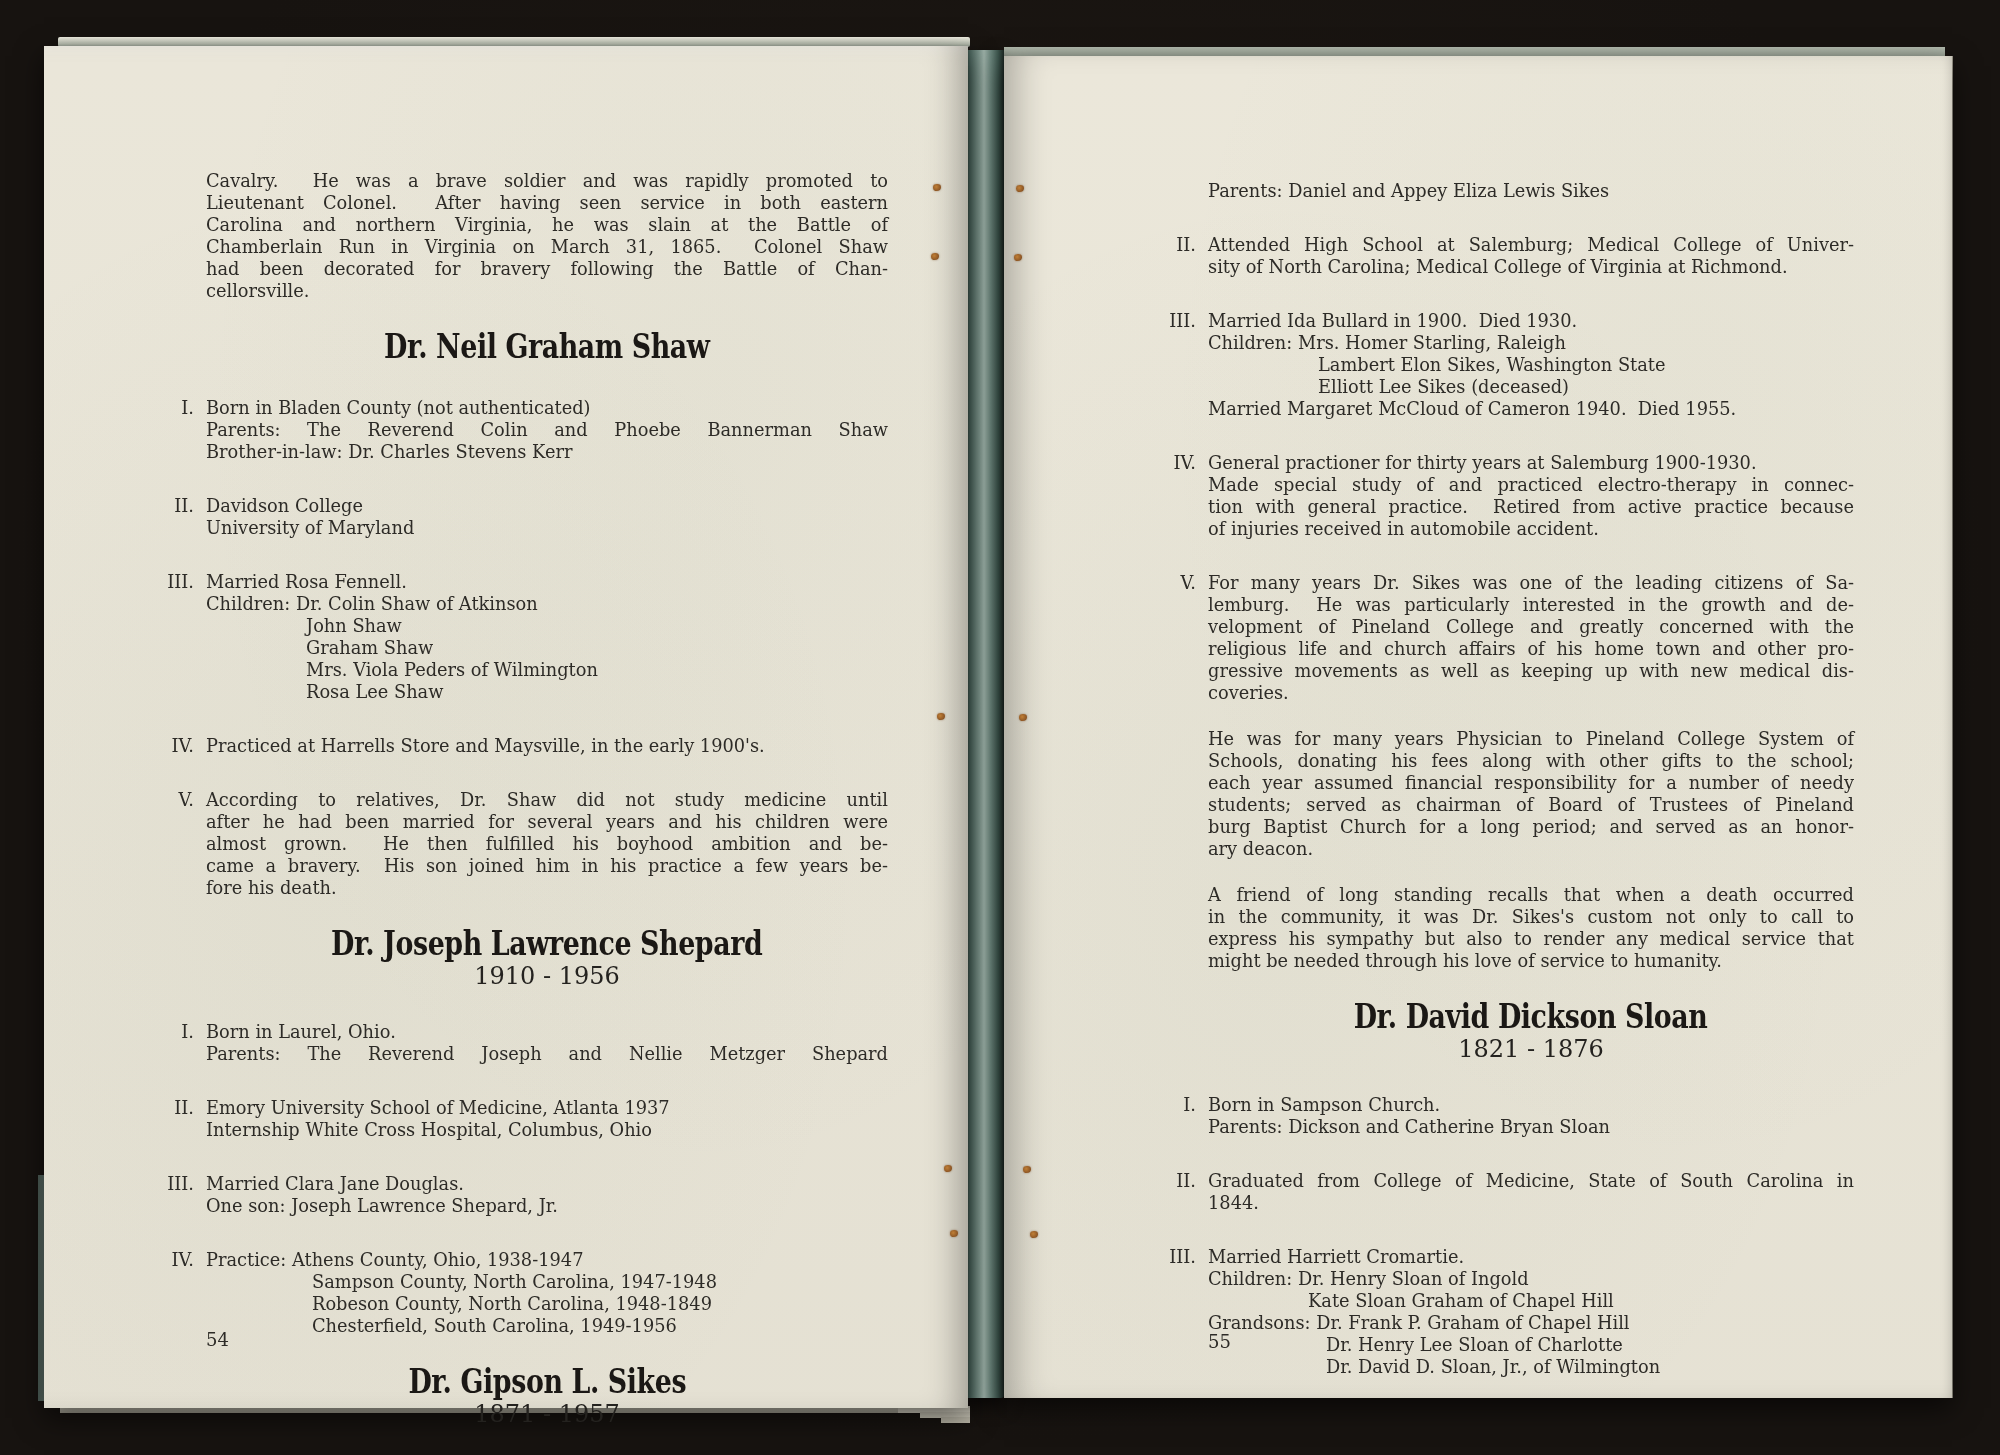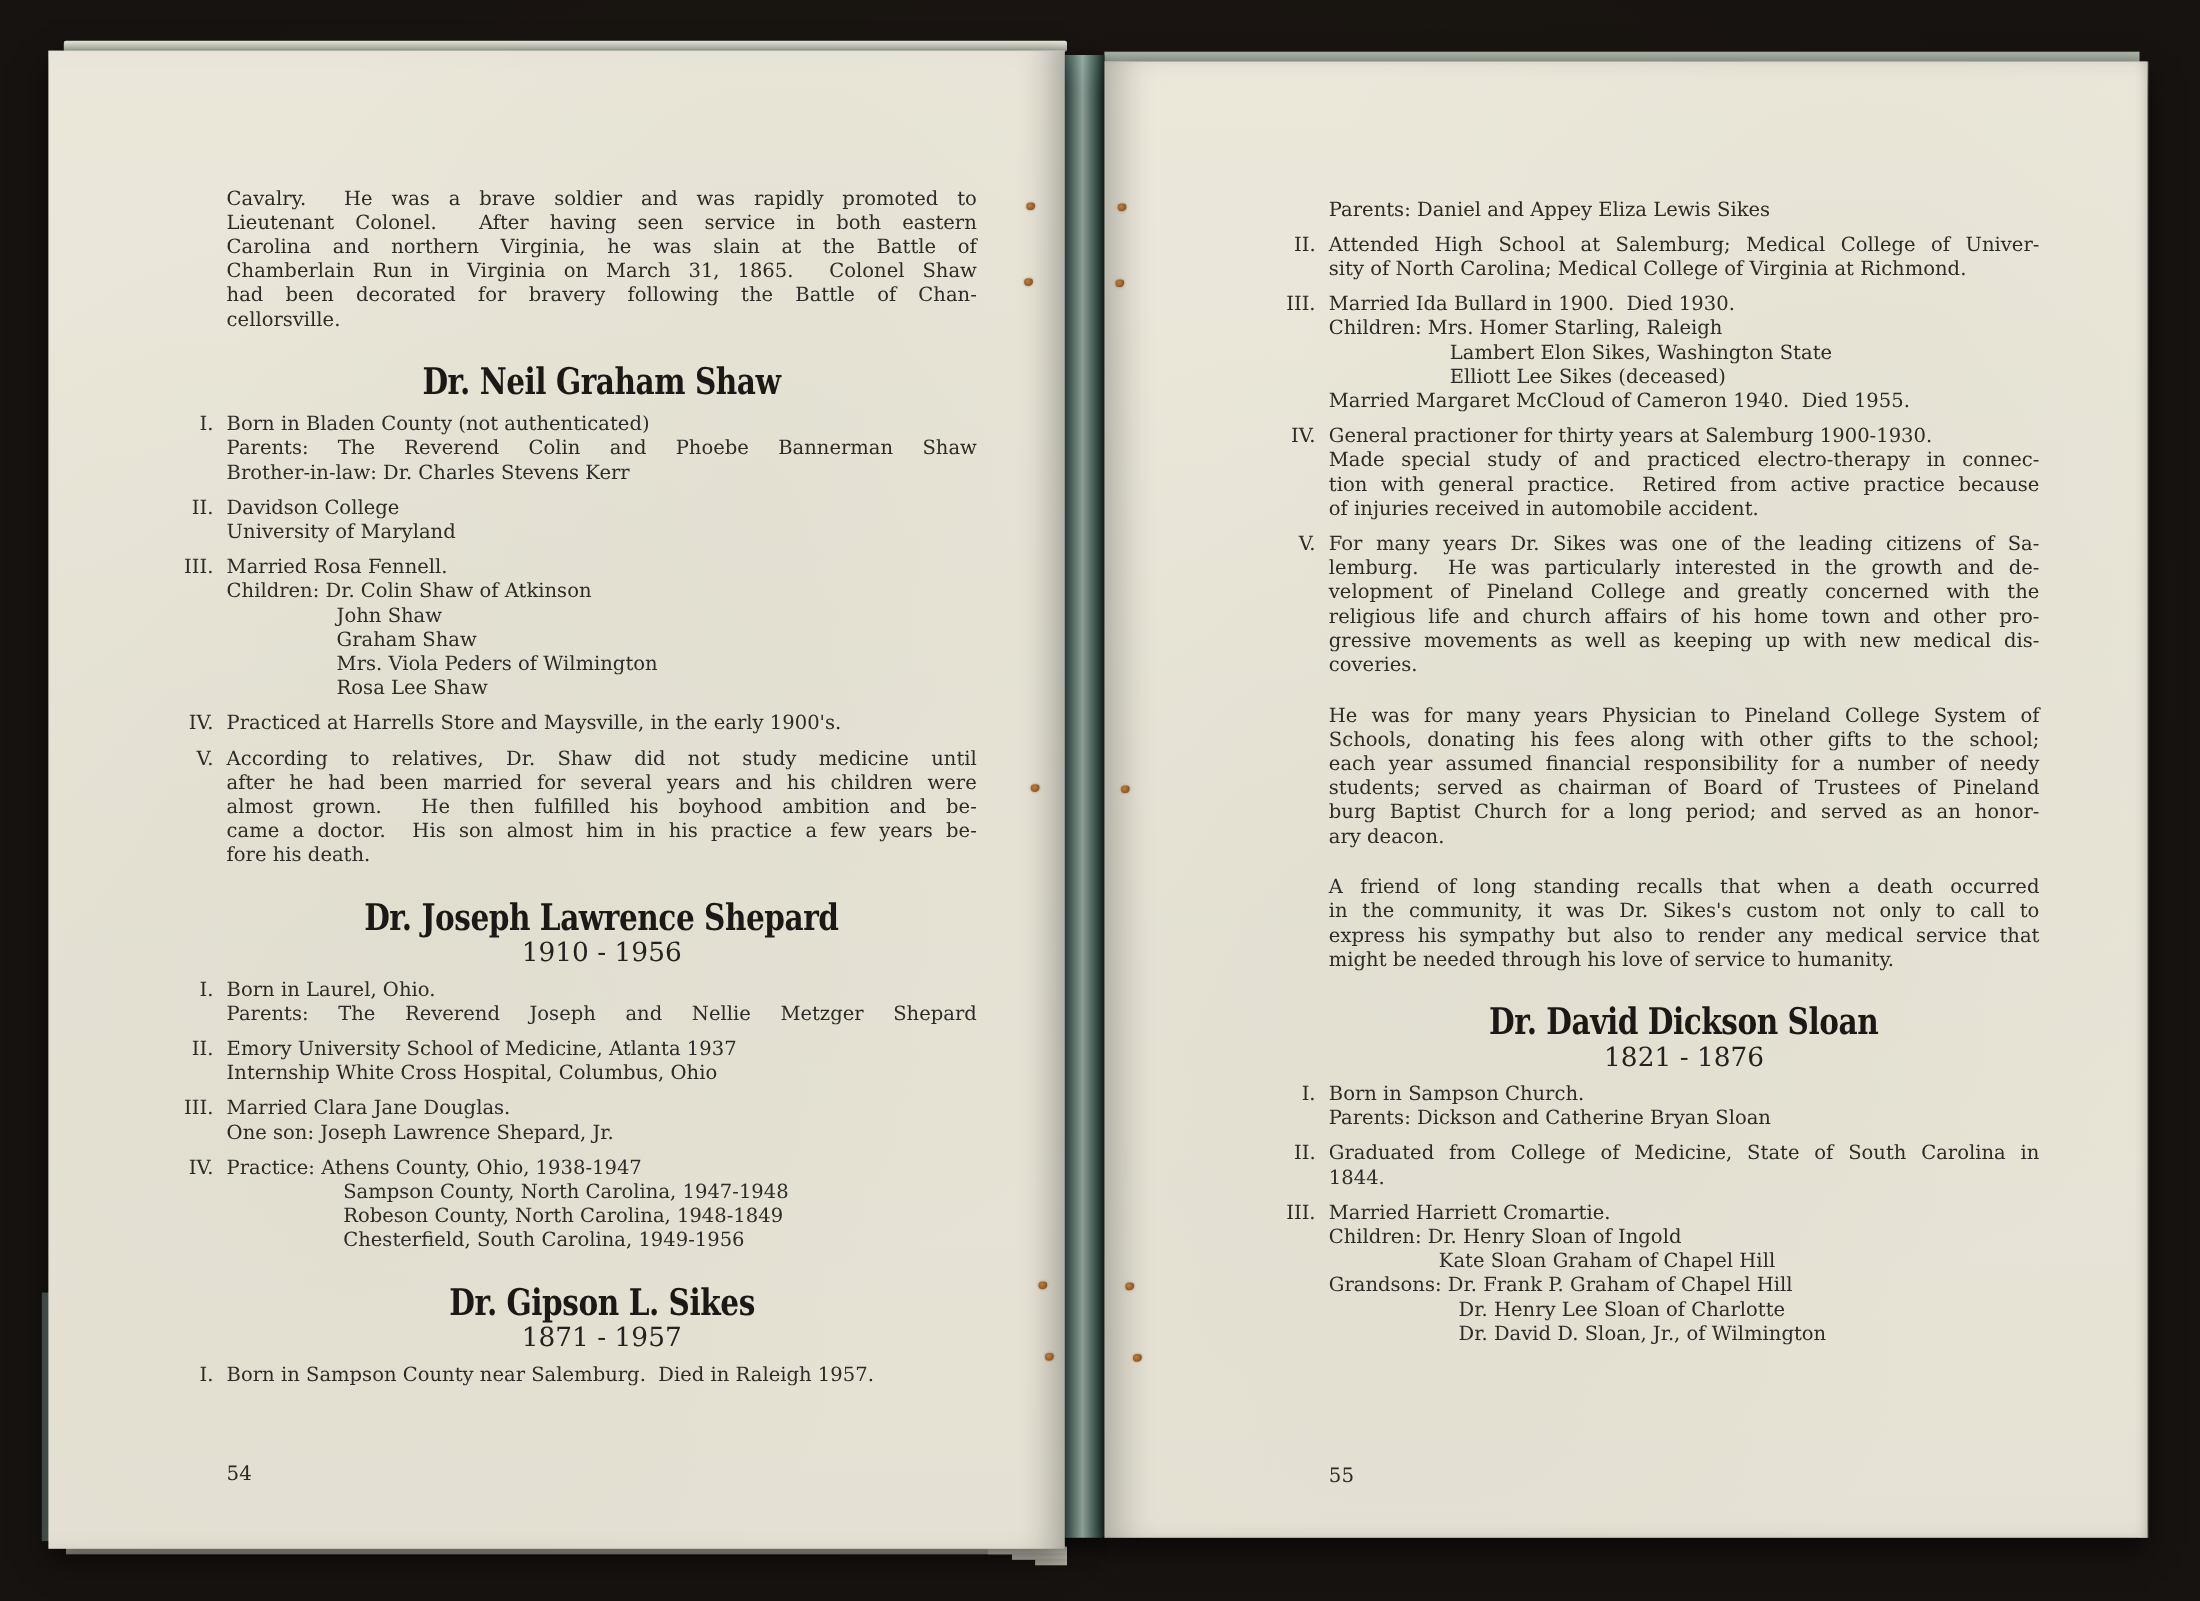--- a/index.html
+++ b/index.html
@@ -27,21 +27,21 @@
   .rp .paper{background-color:#eae6d8;box-shadow:0 10px 26px rgba(0,0,0,.6), inset 30px 0 34px -18px rgba(0,0,0,.27), inset -8px 0 12px -8px rgba(0,0,0,.22);}
   .content{position:relative;}
   .lp .content{padding:124px 80px 0 162px;}
   .rp .content{padding:124px 98px 0 204px;}
 
   .line{
     font-size:17.8px;line-height:22px;white-space:pre-wrap;
     text-align:left;
   }
   .line.j{text-align:justify;text-align-last:justify;}
-  .block{position:relative;margin-top:10px;}
+  .block{position:relative;margin-top:32px;}
   .block.para{margin-top:24px;}
   .content > .block:first-child{margin-top:0;}
   .num{
     position:absolute;left:-62px;top:0;width:50px;text-align:right;
     font-size:17.8px;line-height:22px;
   }
   .heading{margin-top:27px;text-align:center;color:#1b1815;}
   .hx{
     display:inline-block;font-weight:bold;font-size:32px;line-height:36px;
     transform:scale(.84,1.04);transform-origin:50% 50%;
@@ -123,21 +123,21 @@
       </div>
       <div class="block item">
         <div class="num">IV.</div>
         <div class="line">Practiced at Harrells Store and Maysville, in the early 1900's.</div>
       </div>
       <div class="block item">
         <div class="num">V.</div>
         <div class="line j">According to relatives, Dr. Shaw did not study medicine until</div>
         <div class="line j">after he had been married for several years and his children were</div>
         <div class="line j">almost grown.  He then fulfilled his boyhood ambition and be-</div>
-        <div class="line j">came a doctor.  His son almost him in his practice a few years be-</div>
+        <div class="line j">came a bravery.  His son joined him in his practice a few years be-</div>
         <div class="line">fore his death.</div>
       </div>
       <div class="heading"><span class="hx">Dr. Joseph Lawrence Shepard</span></div>
       <div class="dates">1910 - 1956</div>
       <div class="block item">
         <div class="num">I.</div>
         <div class="line">Born in Laurel, Ohio.</div>
         <div class="line j">Parents: The Reverend Joseph and Nellie Metzger Shepard</div>
       </div>
       <div class="block item">

